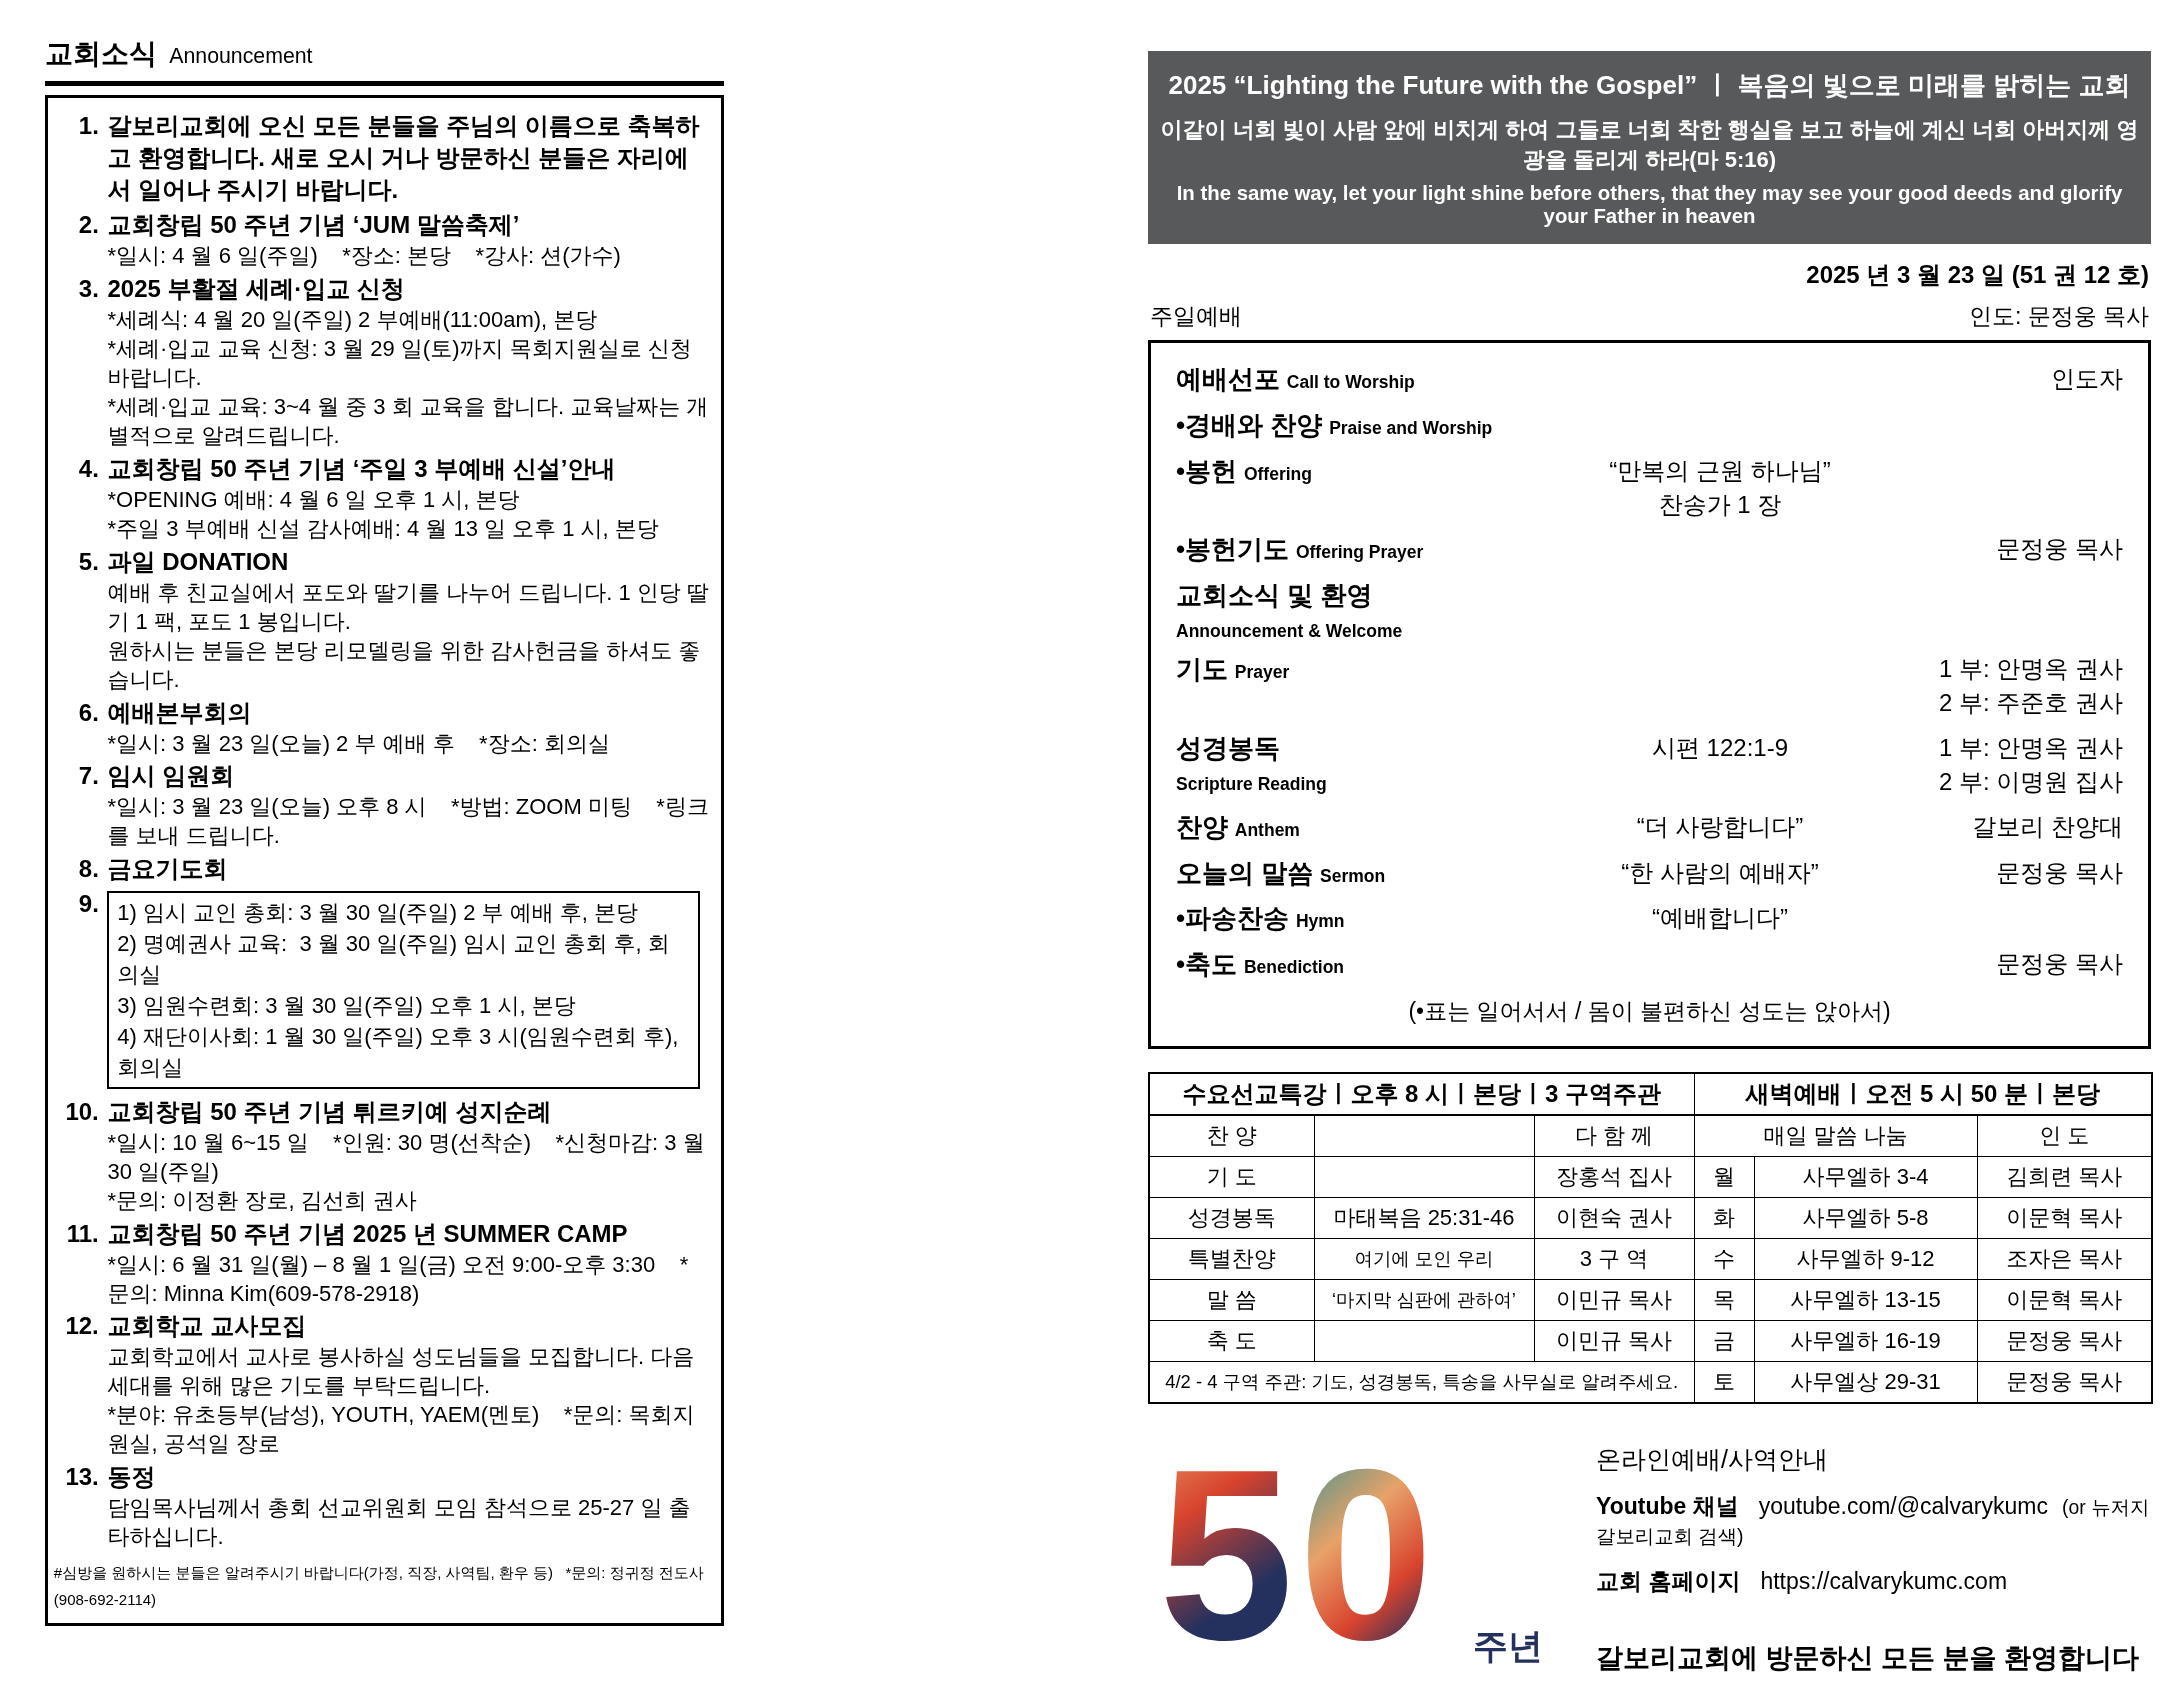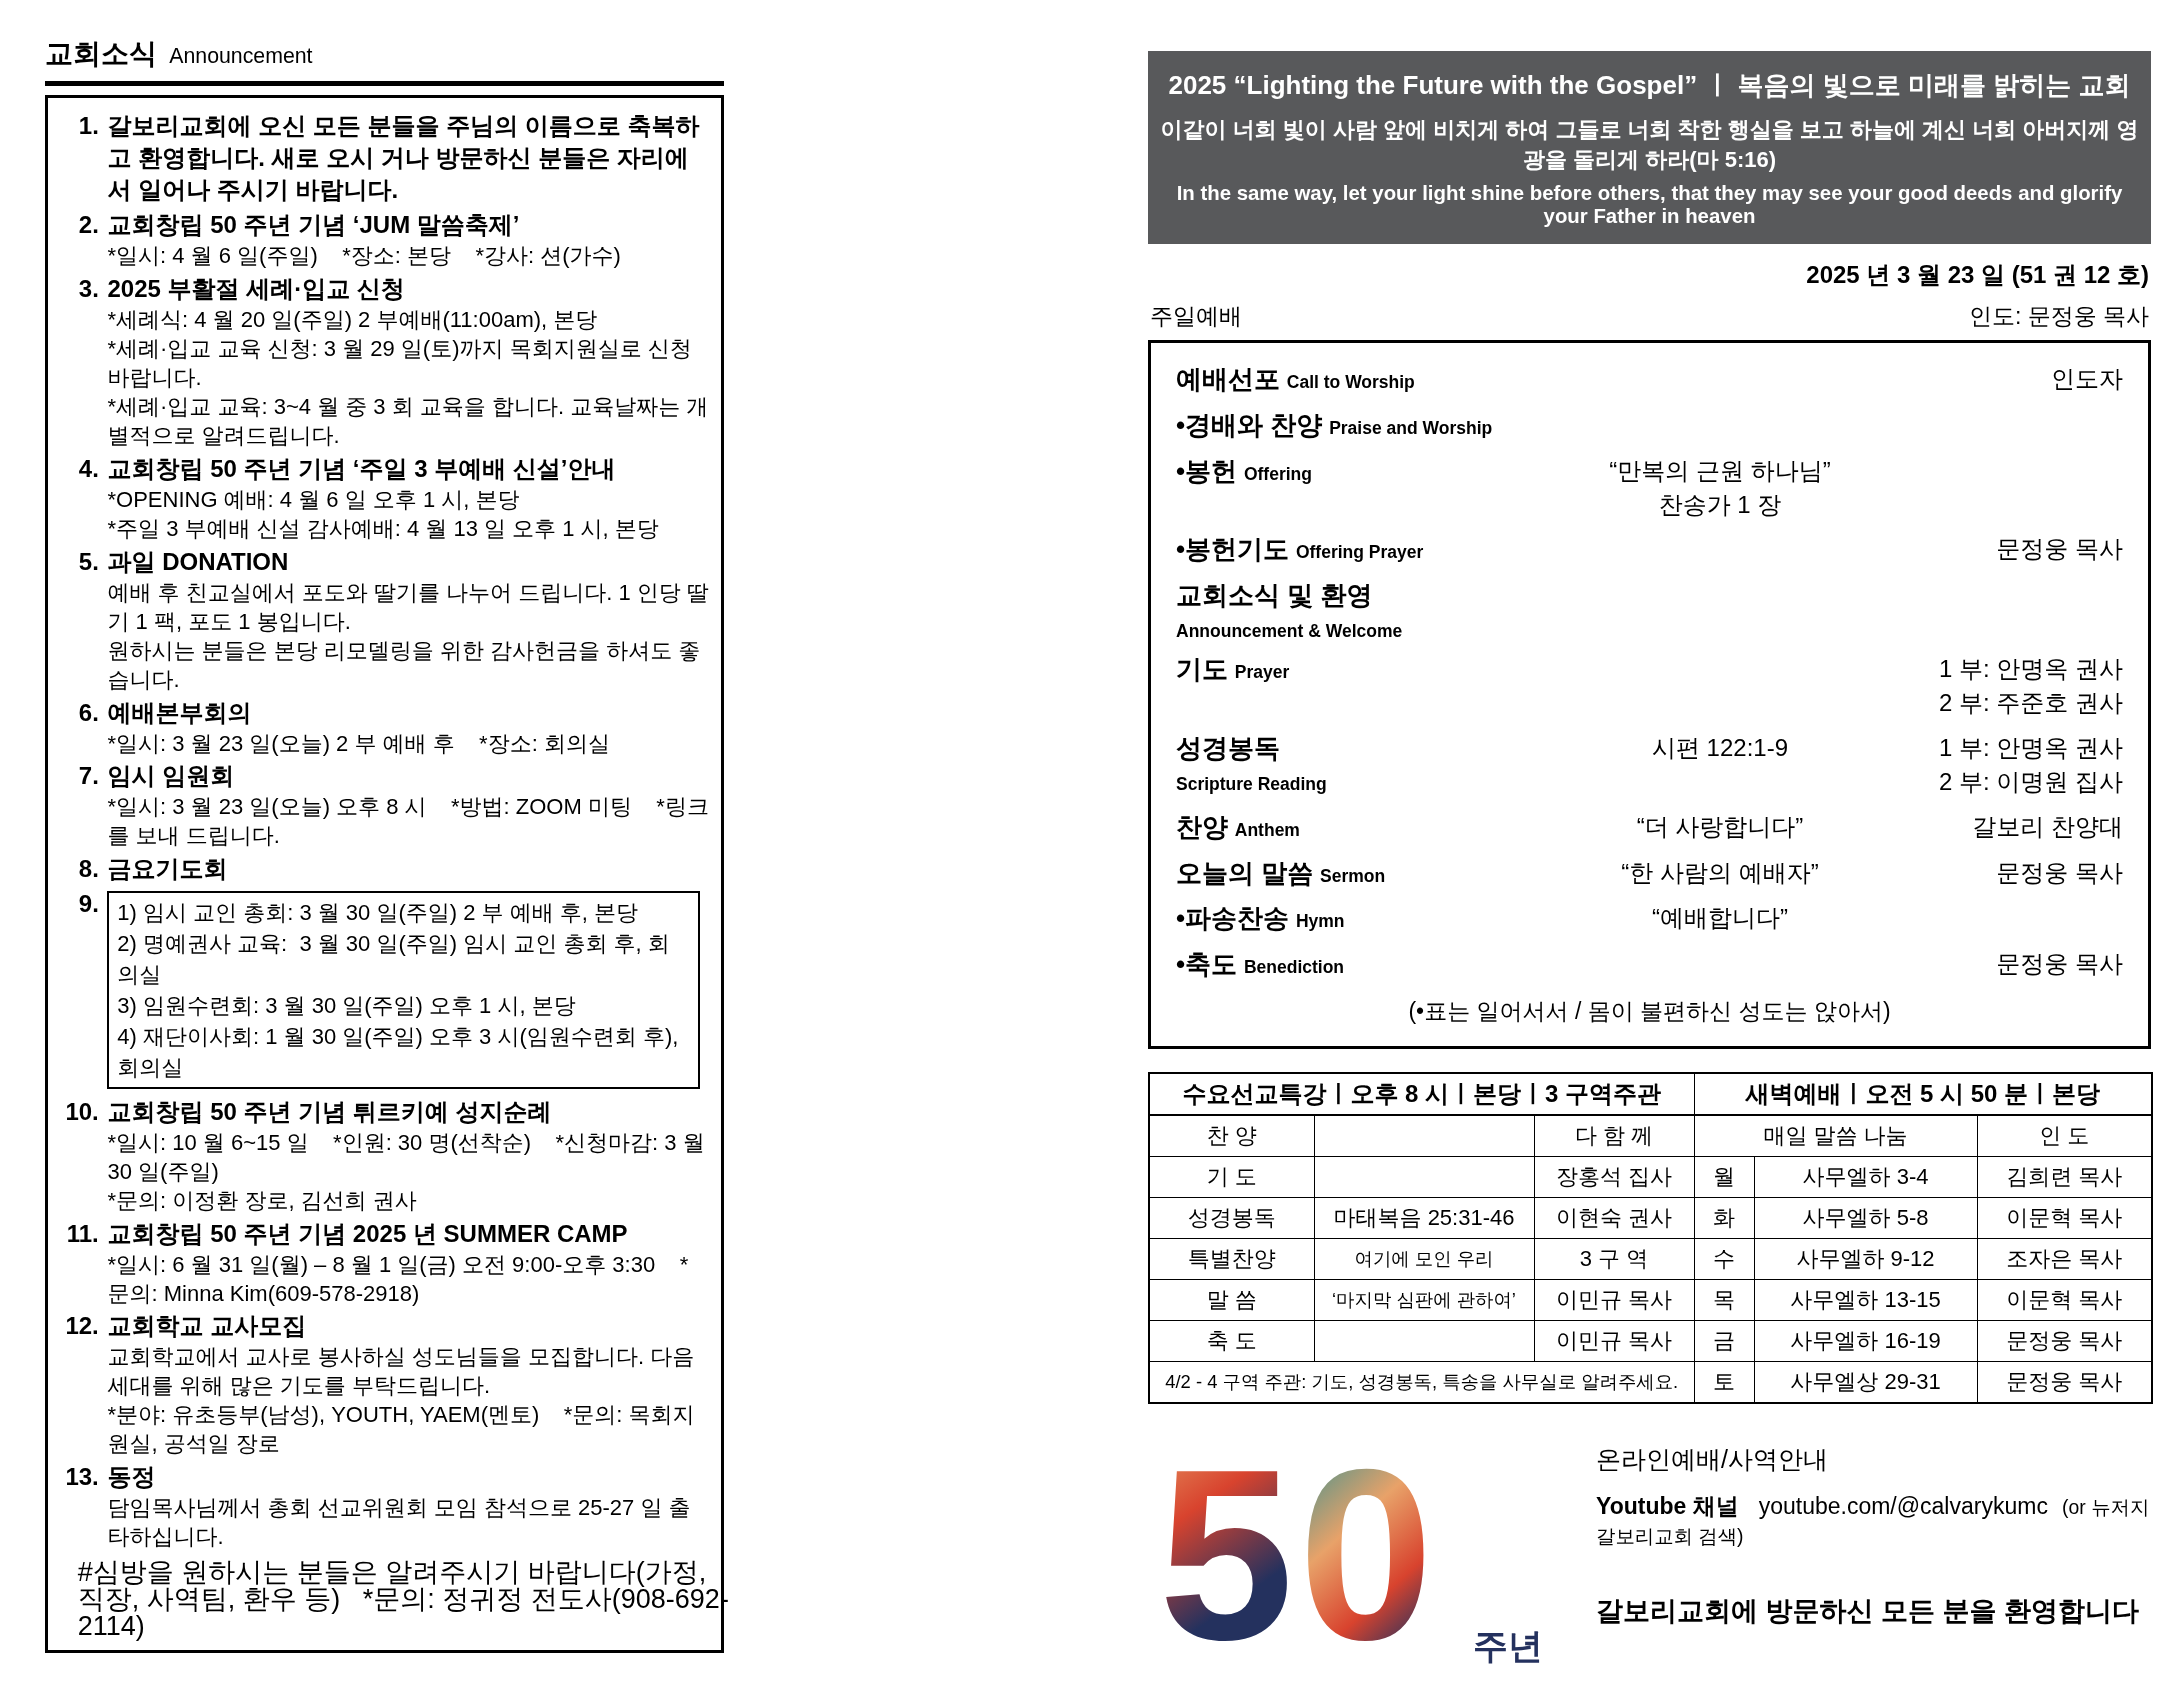--- a/index.html
+++ b/index.html
@@ -14,21 +14,21 @@
   .lp-header .en{font-size:21.3px;margin-left:7.8px;}
   .ann-box{width:679px;box-sizing:border-box;border:3.9px solid #000;margin-top:9.7px;padding:11.6px 11.6px 9.7px 5.8px;}
   .ann{display:flex;margin-bottom:2.9px;}
   .ann-num{width:45px;flex:none;text-align:right;padding-right:8.7px;font-weight:bold;font-size:24px;line-height:32px;}
   .ann-body{flex:1;min-width:0;}
   .ann-title{font-weight:bold;font-size:24px;line-height:32px;}
   .ann-line{font-size:22px;line-height:29px;white-space:pre-wrap;}
   .sub-box{border:2.9px solid #000;margin:2.9px 9.7px 3.9px 0;padding:3.9px 7.8px;}
   .sub-box .ann-line{font-size:22px;line-height:31px;}
   .lp-notes{width:679px;margin-top:7.8px;}
-  .lp-notes div{font-size:27px;line-height:27px;white-space:pre-wrap;margin-left:24px;}
+  .lp-notes div{font-size:15px;line-height:27px;white-space:pre-wrap;}
   
   .right-page{position:absolute;left:1148px;top:35px;width:1003px;}
   .banner{background:#58595b;color:#fff;text-align:center;margin-top:15.5px;padding:13.6px 7.8px 15.5px 7.8px;}
   .banner .t{font-size:26px;font-weight:bold;margin-top:3.9px;}
   .banner .v1{font-size:22px;font-weight:bold;margin-top:11.6px;}
   .banner .v2{font-size:20.4px;font-weight:bold;margin-top:7.8px;}
   .date-line{text-align:right;font-size:24px;font-weight:bold;margin:15.5px 1.9px 9.7px 0;}
   .lead-row{display:flex;justify-content:space-between;font-size:23px;margin:0 1.9px 7.8px 1.9px;}
   .order-box{box-sizing:border-box;border:3.9px solid #000;padding:19.4px 25px 11.6px 25px;}
   .orow{display:flex;align-items:flex-start;margin-bottom:10.7px;}
@@ -394,18 +394,22 @@
       
       
     </div>
     <div class="contact">
       <div class="c-title">온라인예배/사역안내</div>
       <div class="c-line">
         <span class="lbl">Youtube 채널</span>
         <span class="val">youtube.com/@calvarykumc</span>
         <span class="note">(or 뉴저지 갈보리교회 검색)</span>
       </div>
+      <div class="c-line">
+        <span class="lbl">교회 홈페이지</span>
+        <span class="val">https://calvarykumc.com</span>
+      </div>
       <div class="c-welcome">갈보리교회에 방문하신 모든 분을 환영합니다</div>
 
     </div>
   </div>
 </div>
 
 
 </body></html>

